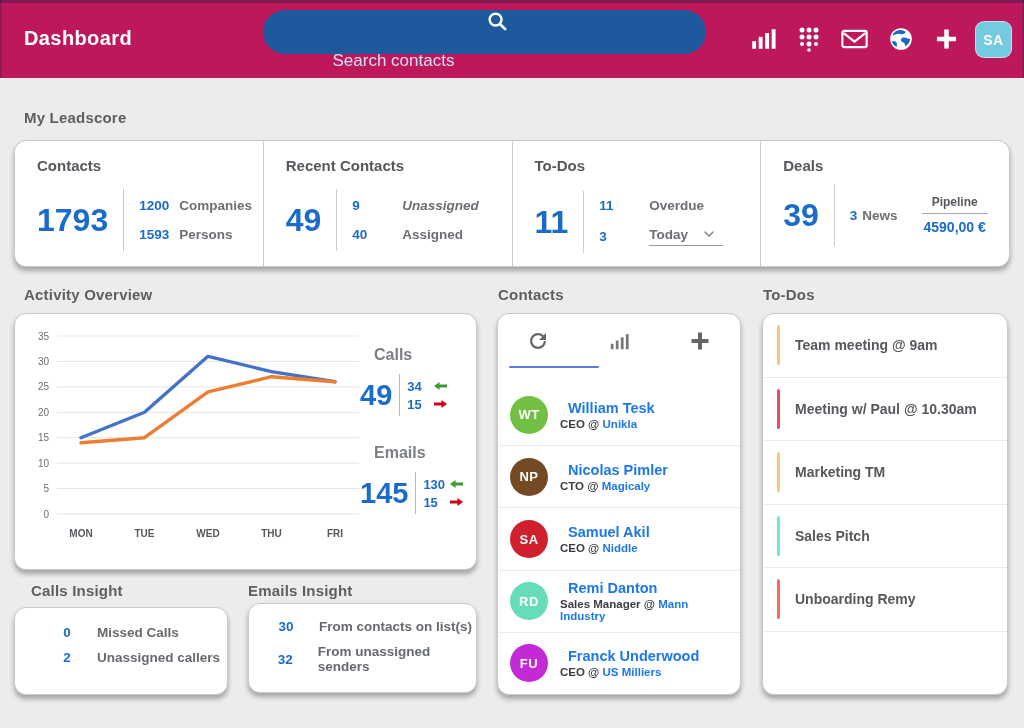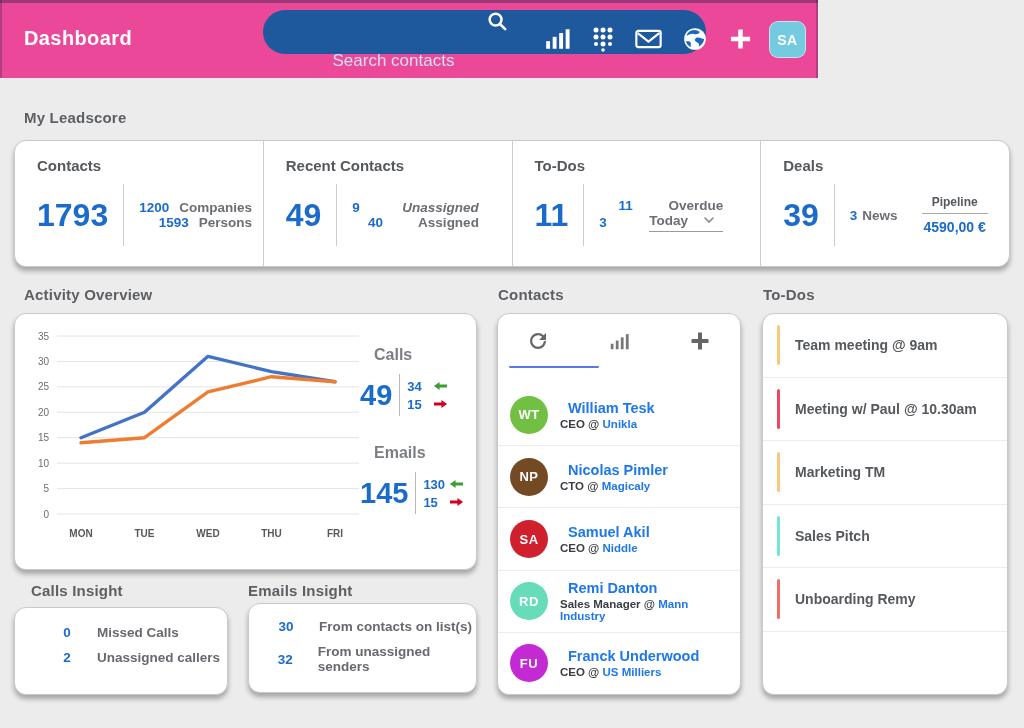--- a/index.html
+++ b/index.html
@@ -1,20 +1,20 @@
 <!DOCTYPE html>
 <html><head>
 <meta charset="utf-8">
 <style>
   * { margin:0; padding:0; box-sizing:border-box; font-family:"Liberation Sans", sans-serif; }
   html,body { width:1024px; height:728px; }
   body { position:relative; background:#ececec; overflow:hidden; }
 
   
-  .header { position:absolute; left:0; top:0; width:818px; height:78px; background:#ec4899;
+  .header { position:absolute; left:0; top:0; width:1024px; height:78px; background:#be185d;
             box-shadow: inset 0 3px 0 rgba(25,35,60,.38), inset 2px 0 0 rgba(25,35,60,.28), inset -2px 0 0 rgba(25,35,60,.28); }
   .header-title { position:absolute; left:24px; top:27px; color:#fff; font-size:20px; font-weight:bold; letter-spacing:.4px; }
   .search-pill { position:absolute; left:263px; top:10px; width:443px; height:44px; background:#1e589d;
                  border-radius:22px; display:flex; align-items:center; padding-left:26px; gap:18px;flex-direction:column; }
   .search-input { background:transparent; border:none; outline:none; color:#eaf2fc; font-size:17px; width:330px; }
   .search-input::placeholder { color:#cfe0f5; opacity:1; }
   .header-icons { position:absolute; right:64px; top:0; height:78px; display:flex; align-items:center; gap:19px; }
   .hicon { width:27px; height:27px; display:flex; align-items:center; justify-content:center; cursor:pointer; }
   .avatar { position:absolute; right:12px; top:21px; width:37px; height:37px; border-radius:9px; background:#74cade;
             color:#fff; font-weight:bold; font-size:14px; display:flex; align-items:center; justify-content:center;
@@ -26,21 +26,21 @@
           box-shadow:0 4px 5px rgba(0,0,0,.30); }
 
   
   .stats-card { left:14px; top:140px; width:996px; height:127px; display:flex; }
   .stat-col { flex:1; padding:16px 8px 0 22px; }
   .stat-col + .stat-col { border-left:1px solid #ccc; }
   .stat-title { font-size:15px; font-weight:600; color:#55585c; }
   .stat-body { display:flex; align-items:center; margin-top:10px; }
   .stat-value { font-size:32px; font-weight:800; color:#1a6bca; }
   .stat-divider { width:1px; background:#ccc; height:62px; margin:0 15px; flex:none; }
-  .substat-row { display:flex; align-items:center; margin:0 0;justify-content:flex-end; }
+  .substat-row { display:flex; align-items:center; margin:14px 0; }
   .substat-value { color:#1a6bca; font-weight:700; font-size:13.5px; min-width:36px; }
   .substat-label { color:#6b6e73; font-weight:600; font-size:13.5px; }
   .dropdown { display:flex; align-items:center; gap:16px; border-bottom:1px solid #9a9a9a; padding-bottom:3px; width:74px; cursor:pointer; }
   .news-group { display:flex; align-items:baseline; gap:5px; }
   .pipeline { margin-left:24px; text-align:center; cursor:pointer; }
   .pipeline-label { font-size:12px; font-weight:600; color:#55585c; padding:0 10px 4px; border-bottom:1px solid #a9a9a9; }
   .pipeline-value { margin-top:5px; color:#1a6bca; font-weight:700; font-size:14px; }
 
   
   .activity-card { left:14px; top:313px; width:463px; height:257px; }

